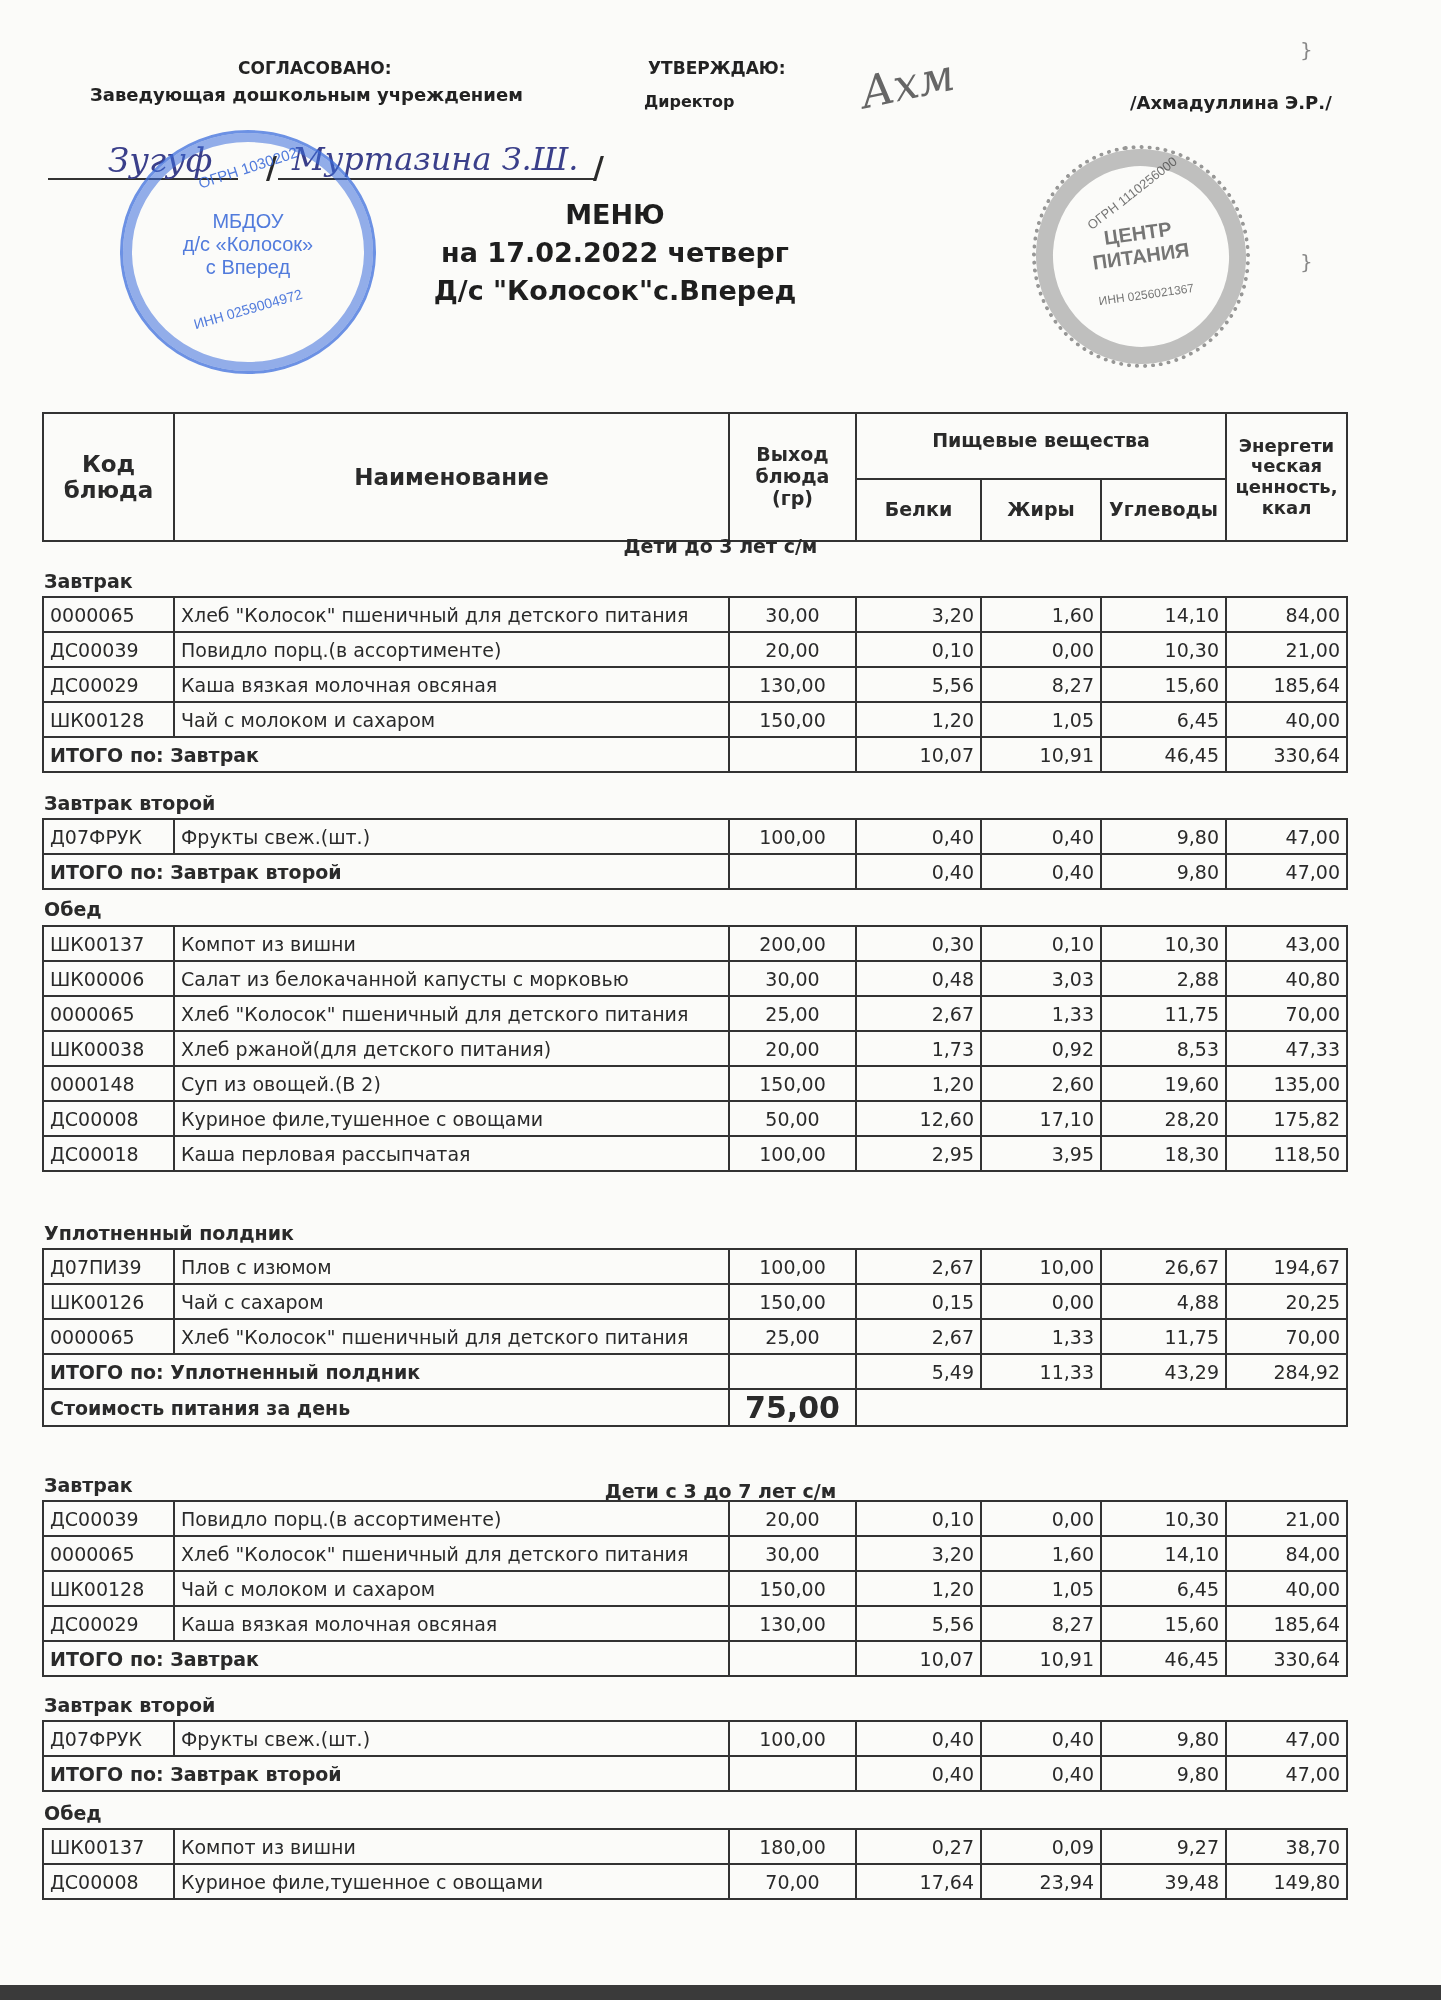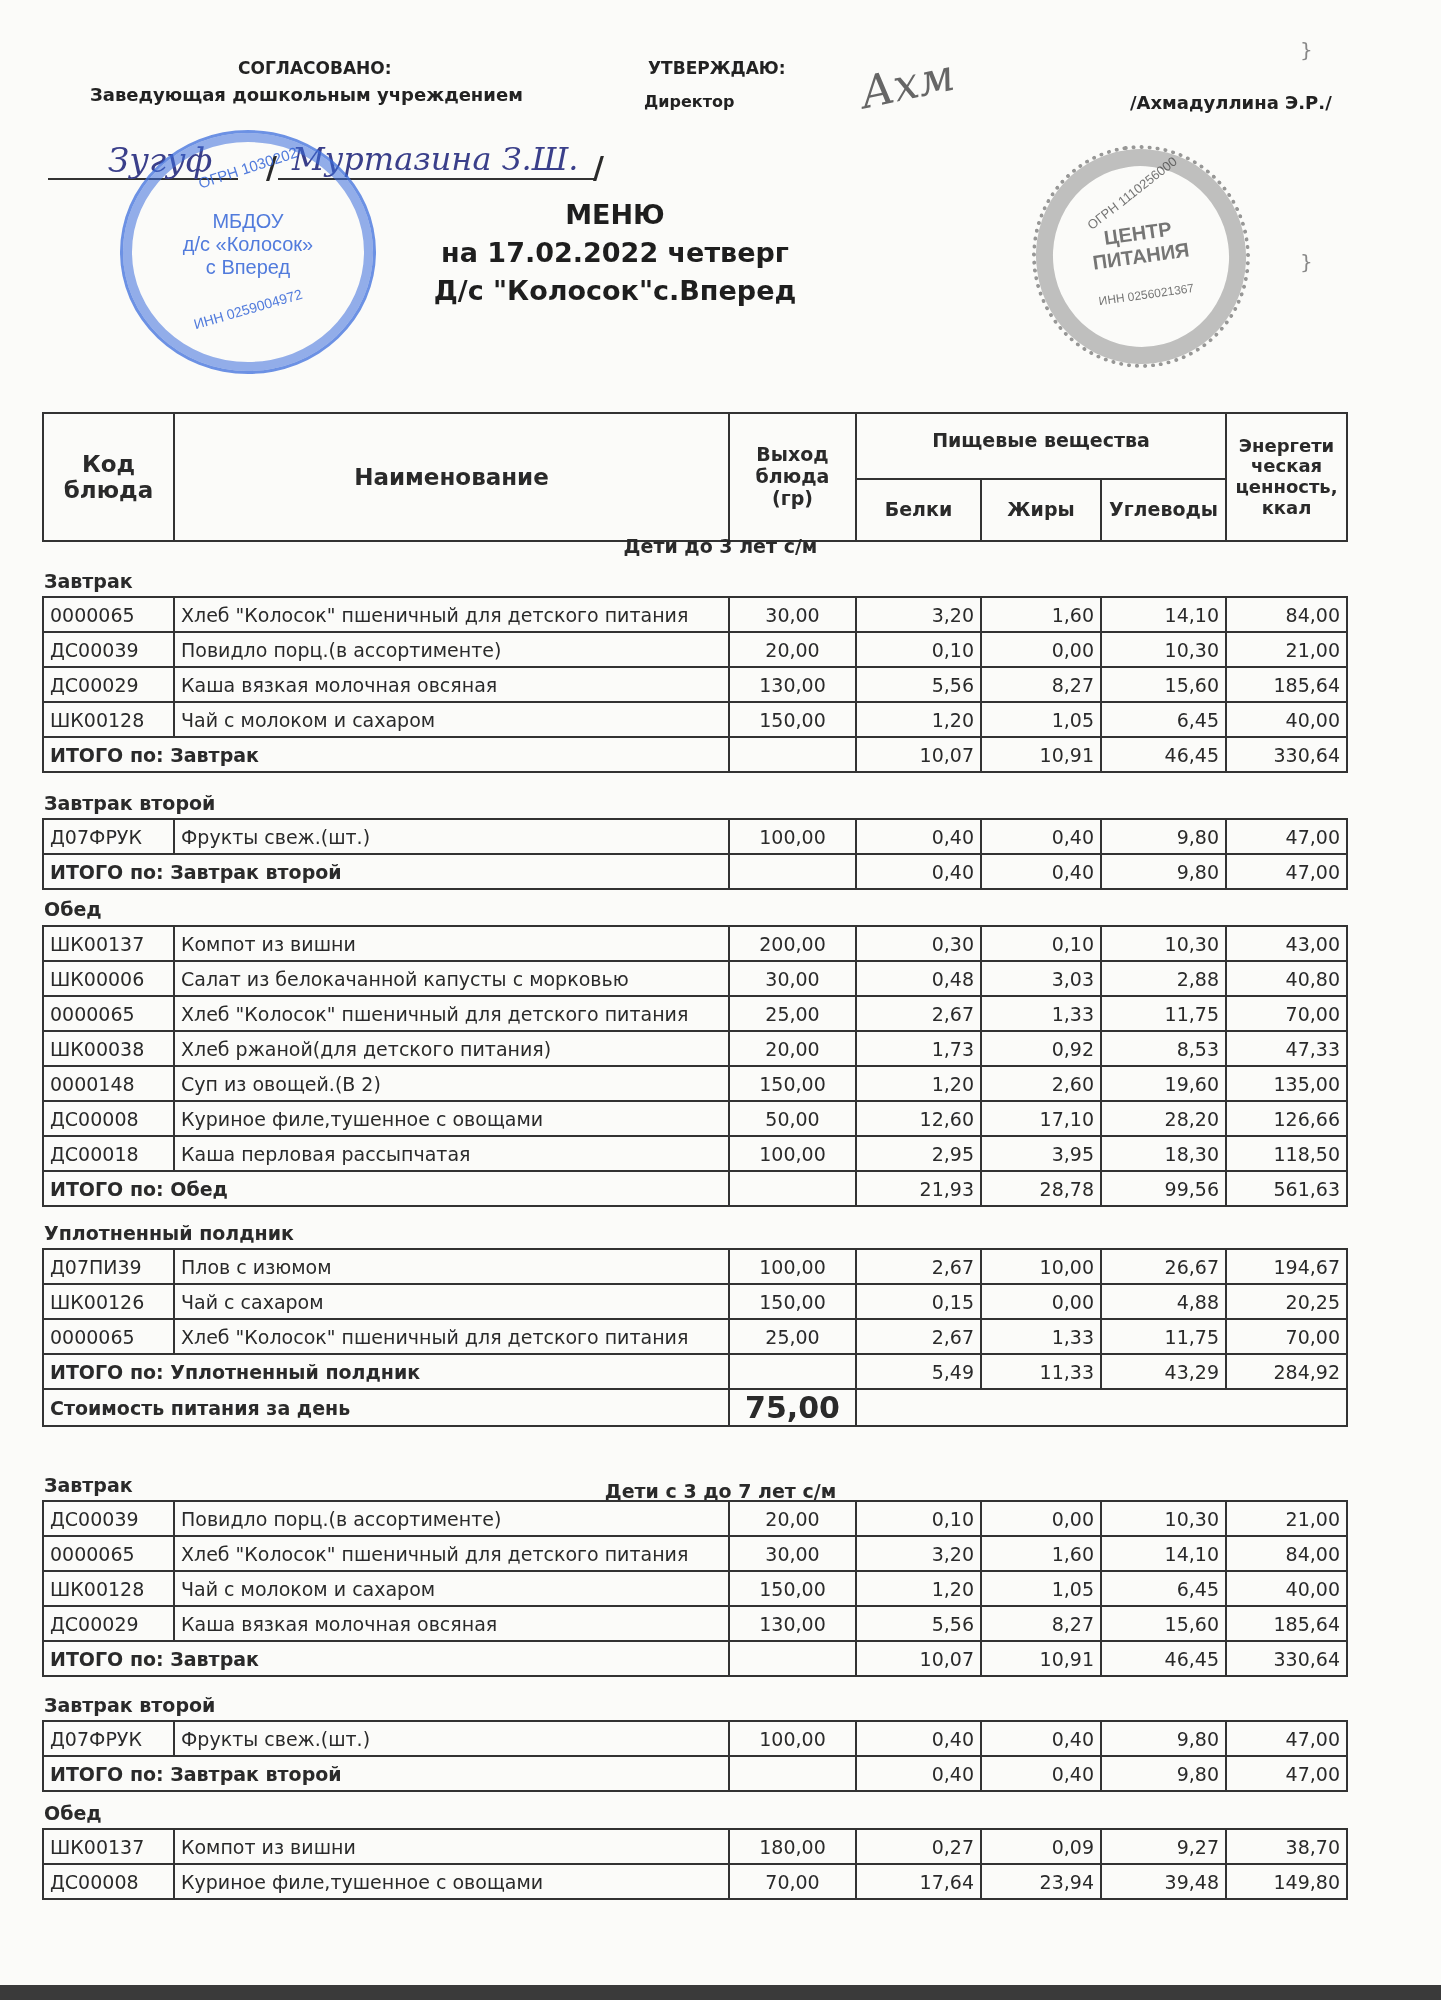--- a/index.html
+++ b/index.html
@@ -264,39 +264,31 @@
         <td class="num">19,60</td>
         <td class="num">135,00</td>
       </tr>
       <tr>
         <td>ДС00008</td>
         <td>Куриное филе,тушенное с овощами</td>
         <td class="out">50,00</td>
         <td class="num">12,60</td>
         <td class="num">17,10</td>
         <td class="num">28,20</td>
-        <td class="num">126,66</td>
+        <td class="num">175,82</td>
       </tr>
       <tr>
         <td>ДС00018</td>
         <td>Каша перловая рассыпчатая</td>
         <td class="out">100,00</td>
         <td class="num">2,95</td>
         <td class="num">3,95</td>
         <td class="num">18,30</td>
         <td class="num">118,50</td>
       </tr>
-      <tr>
-        <td colspan="2" class="bold">ИТОГО по: Обед</td>
-        <td></td>
-        <td class="num">21,93</td>
-        <td class="num">28,78</td>
-        <td class="num">99,56</td>
-        <td class="num">561,63</td>
-      </tr>
     </tbody>
 </table>
 
 <div class="section-label" style="top:1222px;">Уплотненный полдник</div>
 <table class="menu" style="top:1248px;">
   <colgroup>
       <col class="col-code">
       <col class="col-name">
       <col class="col-out">
       <col class="col-b">

